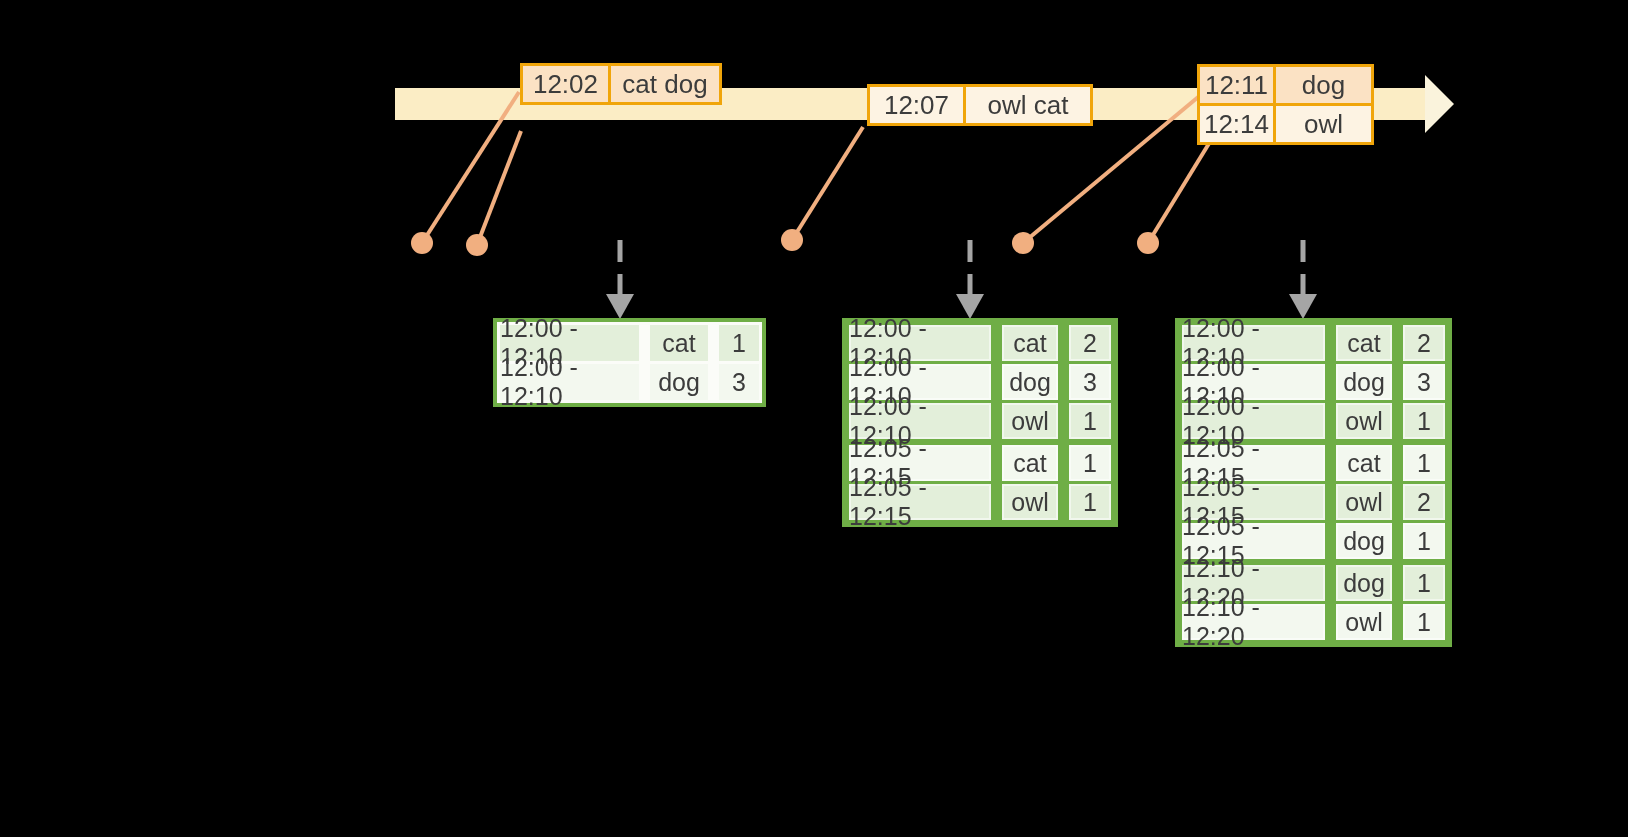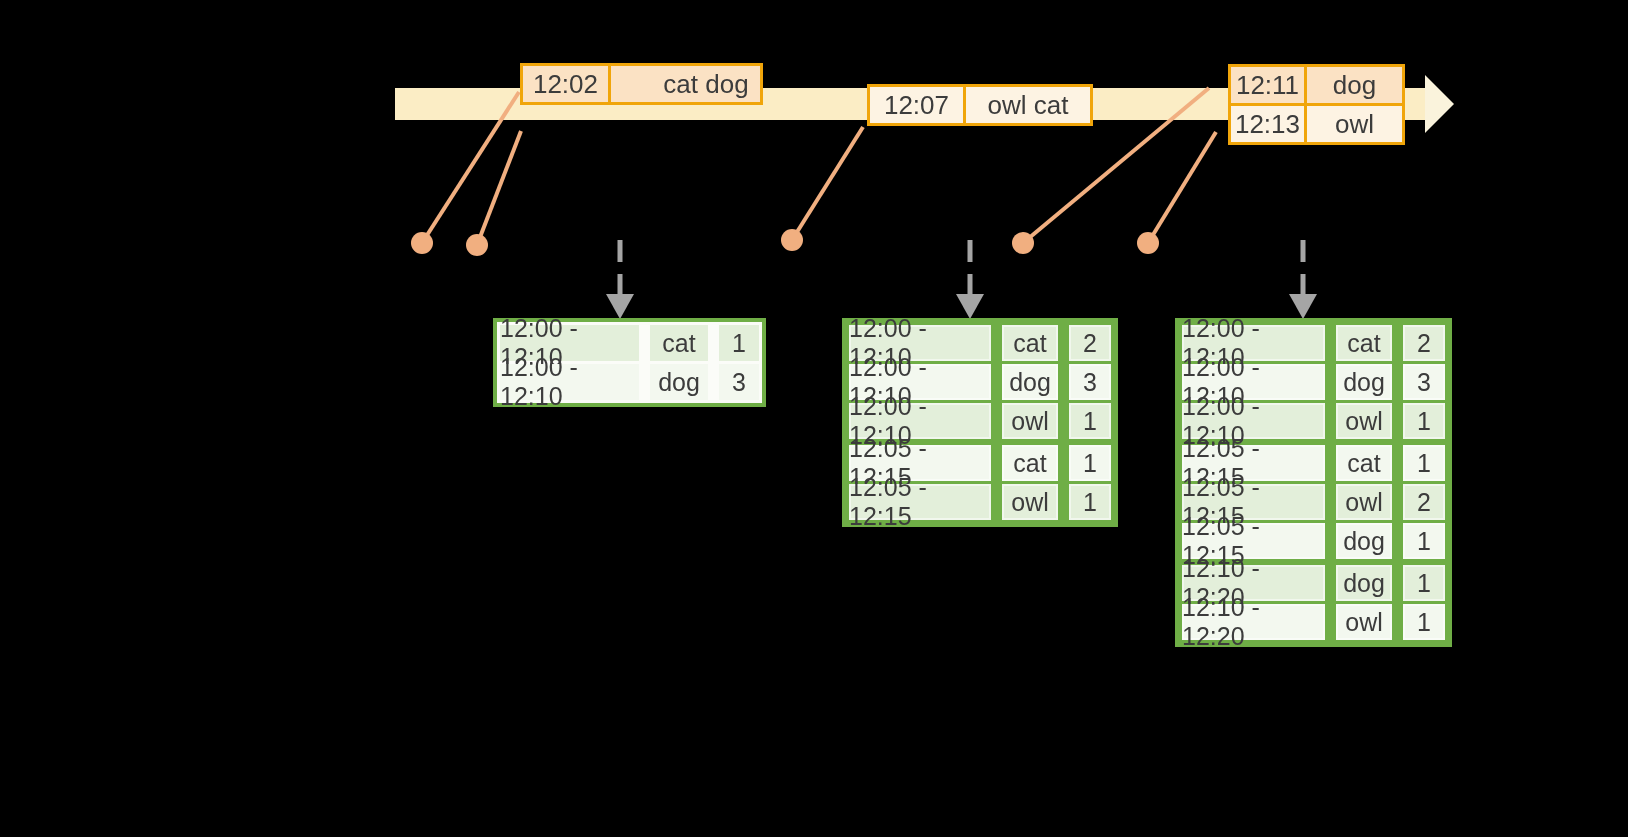--- a/index.html
+++ b/index.html
@@ -31,21 +31,21 @@
     position:absolute;background:var(--event-box-border);
     padding:3px;display:flex;flex-direction:column;gap:3px;
   }
   .erow{display:flex;gap:3px;}
   .ecell{
     display:flex;align-items:center;justify-content:center;
     font-size:26px;height:36px;
   }
   .fill-peach-dark{background:var(--event-row-fill-dark);}
   .fill-peach-light{background:var(--event-row-fill-light);}
-  .b1 .ecell.time{width:85px;text-align:right;}  .b1 .ecell.words{width:108px;padding-left:41px;}
+  .b1 .ecell.time{width:85px;text-align:right;}  .b1 .ecell.words{width:108px;}
   .b2 .ecell.time{width:93px;}  .b2 .ecell.words{width:124px;}
   .b3 .ecell.time{width:73px;}  .b3 .ecell.words{width:95px;}
 
   
   .rtable{
     position:absolute;display:flex;flex-direction:column;
     border:4px solid var(--result-border);
   }
   .rtable.green-grid{background:var(--result-border);padding:3px;}
   .rtable.light-grid{background:var(--result-grid-light);padding:3px;}
@@ -58,21 +58,21 @@
   }
   .green-grid .tcell{box-shadow:inset 0 0 0 2px rgba(255,255,255,0.5);}
   .fill-green{background:var(--result-row-fill-green);}
   .fill-white{background:var(--result-row-fill-white);}
   .t1 .tcell.time{width:139px;} .t1 .tcell.word{width:58px;} .t1 .tcell.count{width:40px;}
   .t2 .tcell.time{width:142px;} .t2 .tcell.word{width:56px;} .t2 .tcell.count{width:42px;}
   .t3 .tcell.time{width:143px;} .t3 .tcell.word{width:56px;} .t3 .tcell.count{width:42px;}
 
   .pos-b1{left:520px;top:63px;}
   .pos-b2{left:867px;top:84px;}
-  .pos-b3{left:1228px;top:64px;}
+  .pos-b3{left:1197px;top:64px;}
   .pos-t1{left:493px;top:318px;}
   .pos-t2{left:842px;top:318px;}
   .pos-t3{left:1175px;top:318px;}
 </style>
 </head>
 <body>
 
 <div id="canvas">
 
   <svg class="layer" width="1628" height="837" viewBox="0 0 1628 837">
@@ -120,21 +120,21 @@
       <div class="ecell words fill-peach-light">owl cat</div>
     </div>
   </div>
 
   <div class="eventbox b3 pos-b3">
     <div class="erow">
       <div class="ecell time fill-peach-dark">12:11</div>
       <div class="ecell words fill-peach-dark">dog</div>
     </div>
     <div class="erow">
-      <div class="ecell time fill-peach-light">12:13</div>
+      <div class="ecell time fill-peach-light">12:14</div>
       <div class="ecell words fill-peach-light">owl</div>
     </div>
   </div>
 
   <div class="rtable light-grid t1 pos-t1">
     <div class="trow">
       <div class="tcell time fill-green">12:00 - 12:10</div>
       <div class="tcell word fill-green">cat</div>
       <div class="tcell count fill-green">1</div>
     </div>

